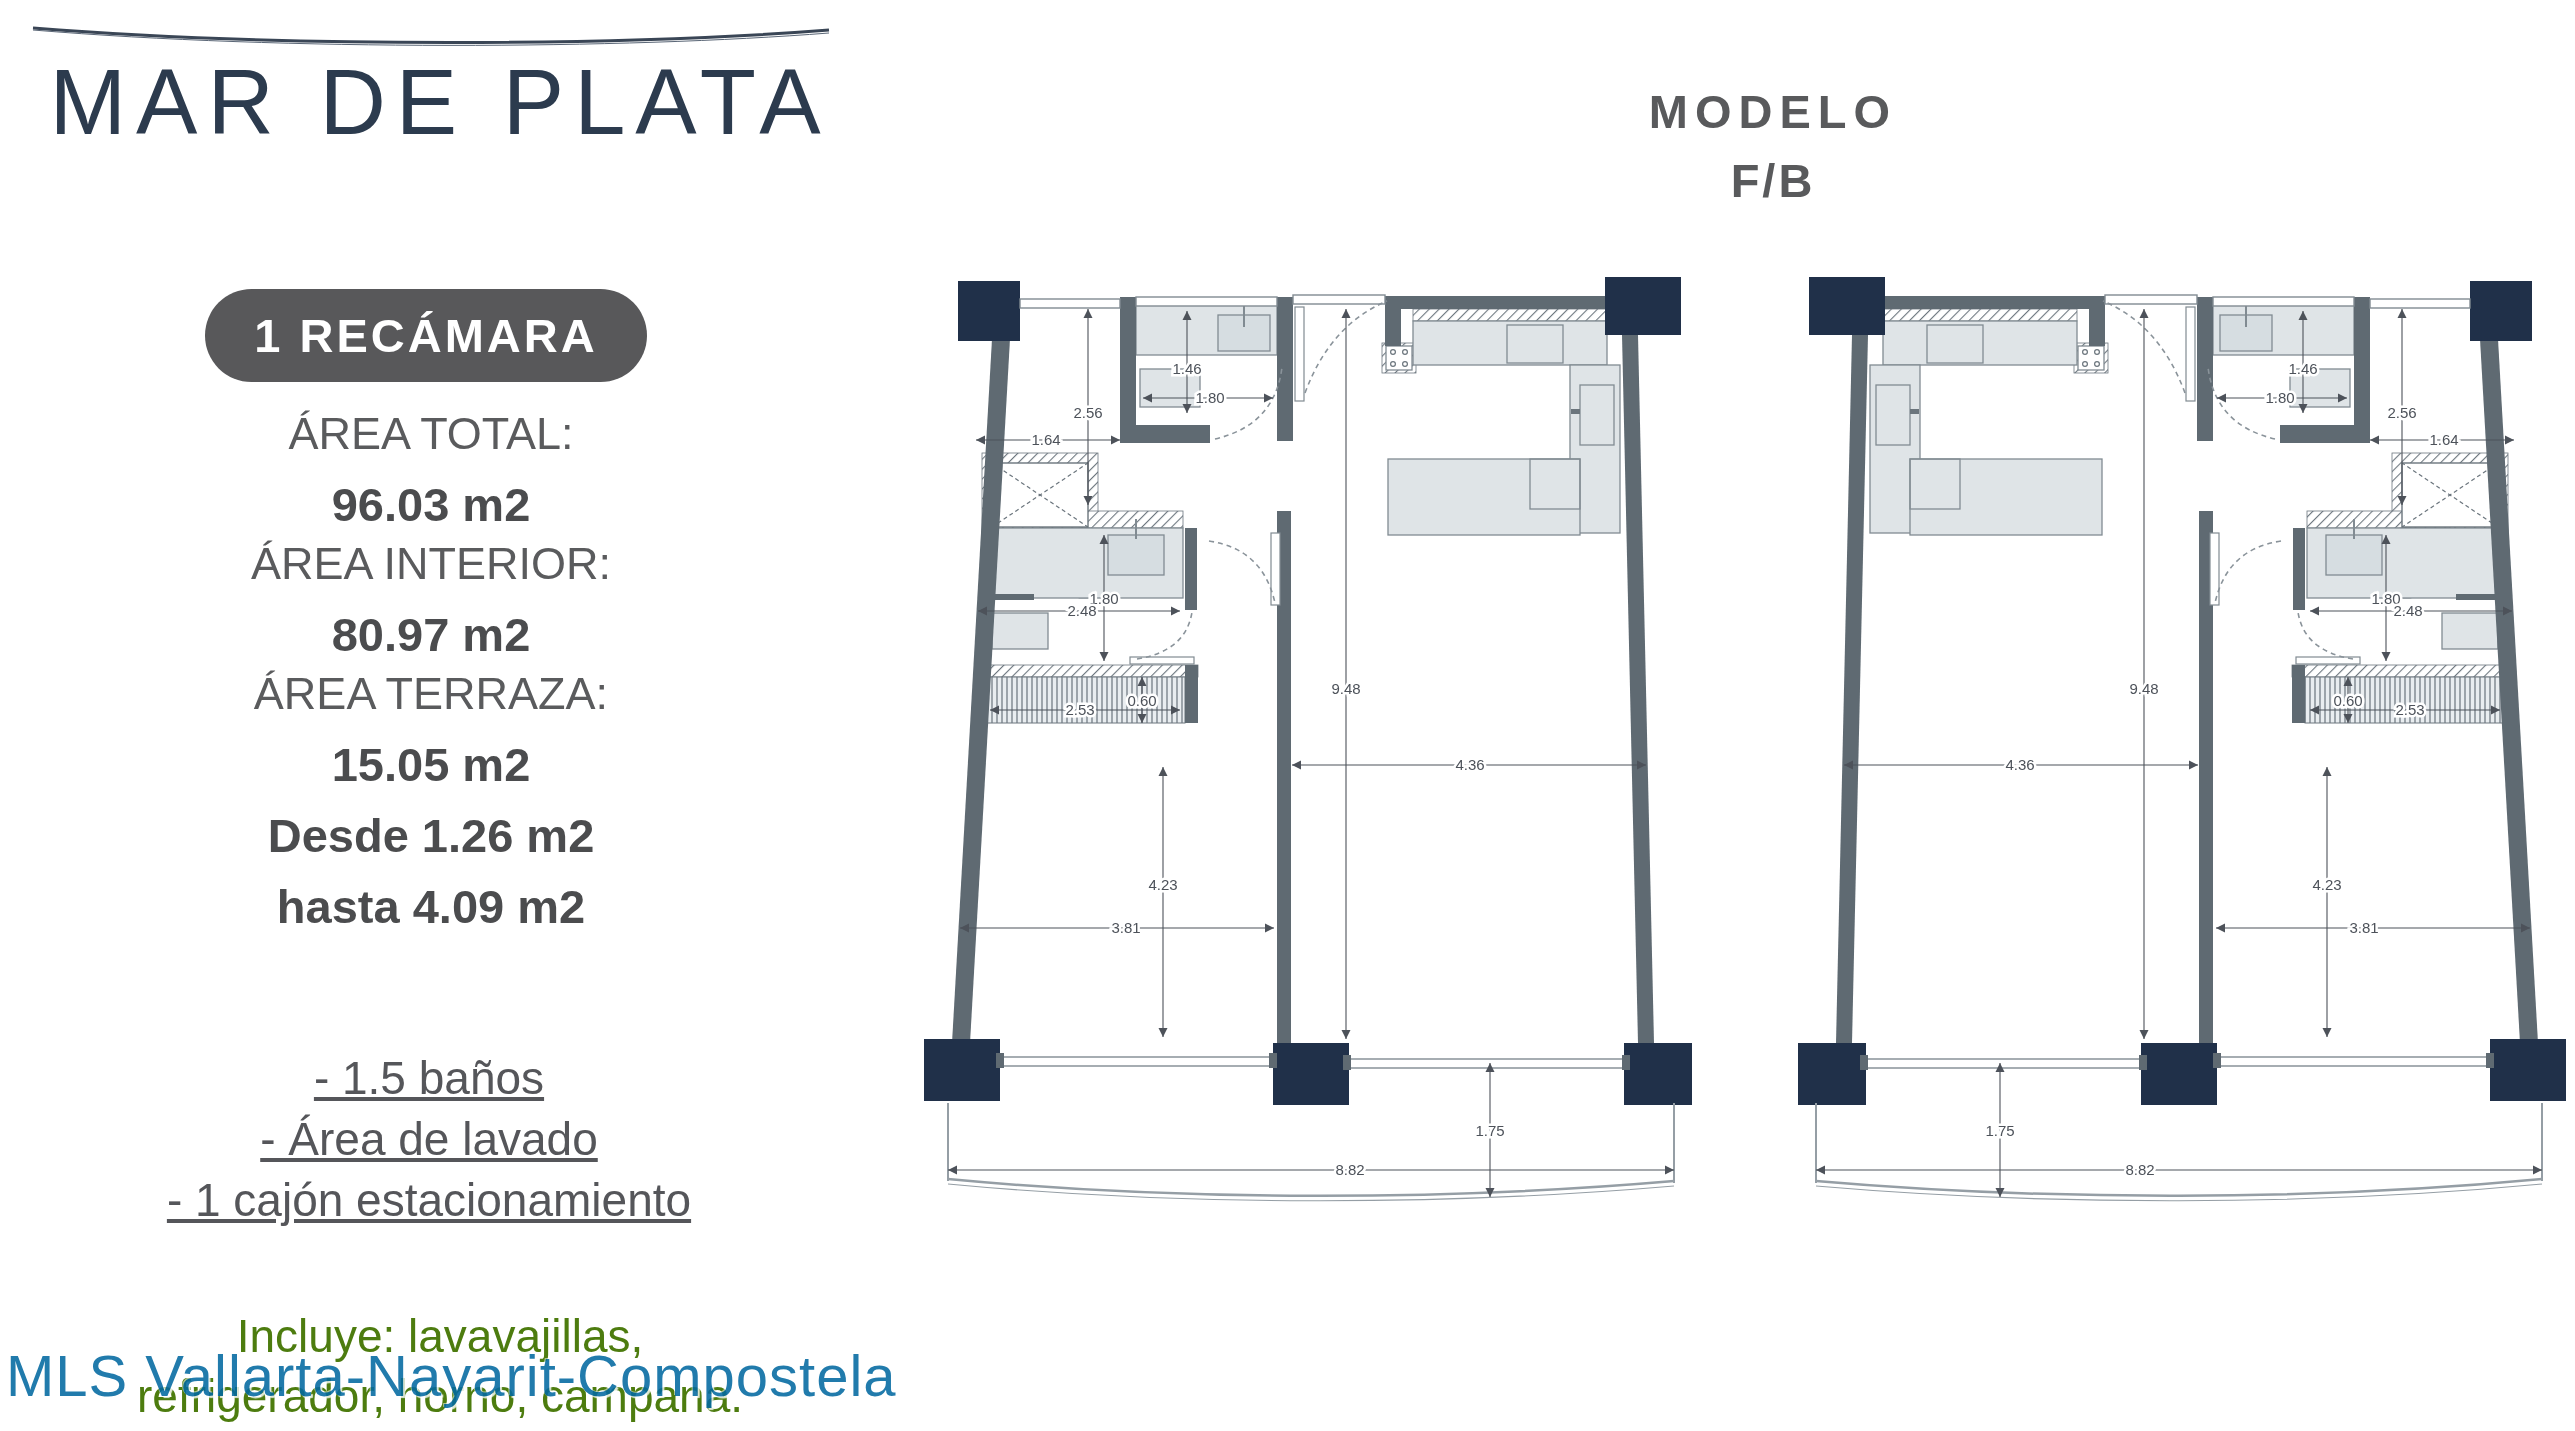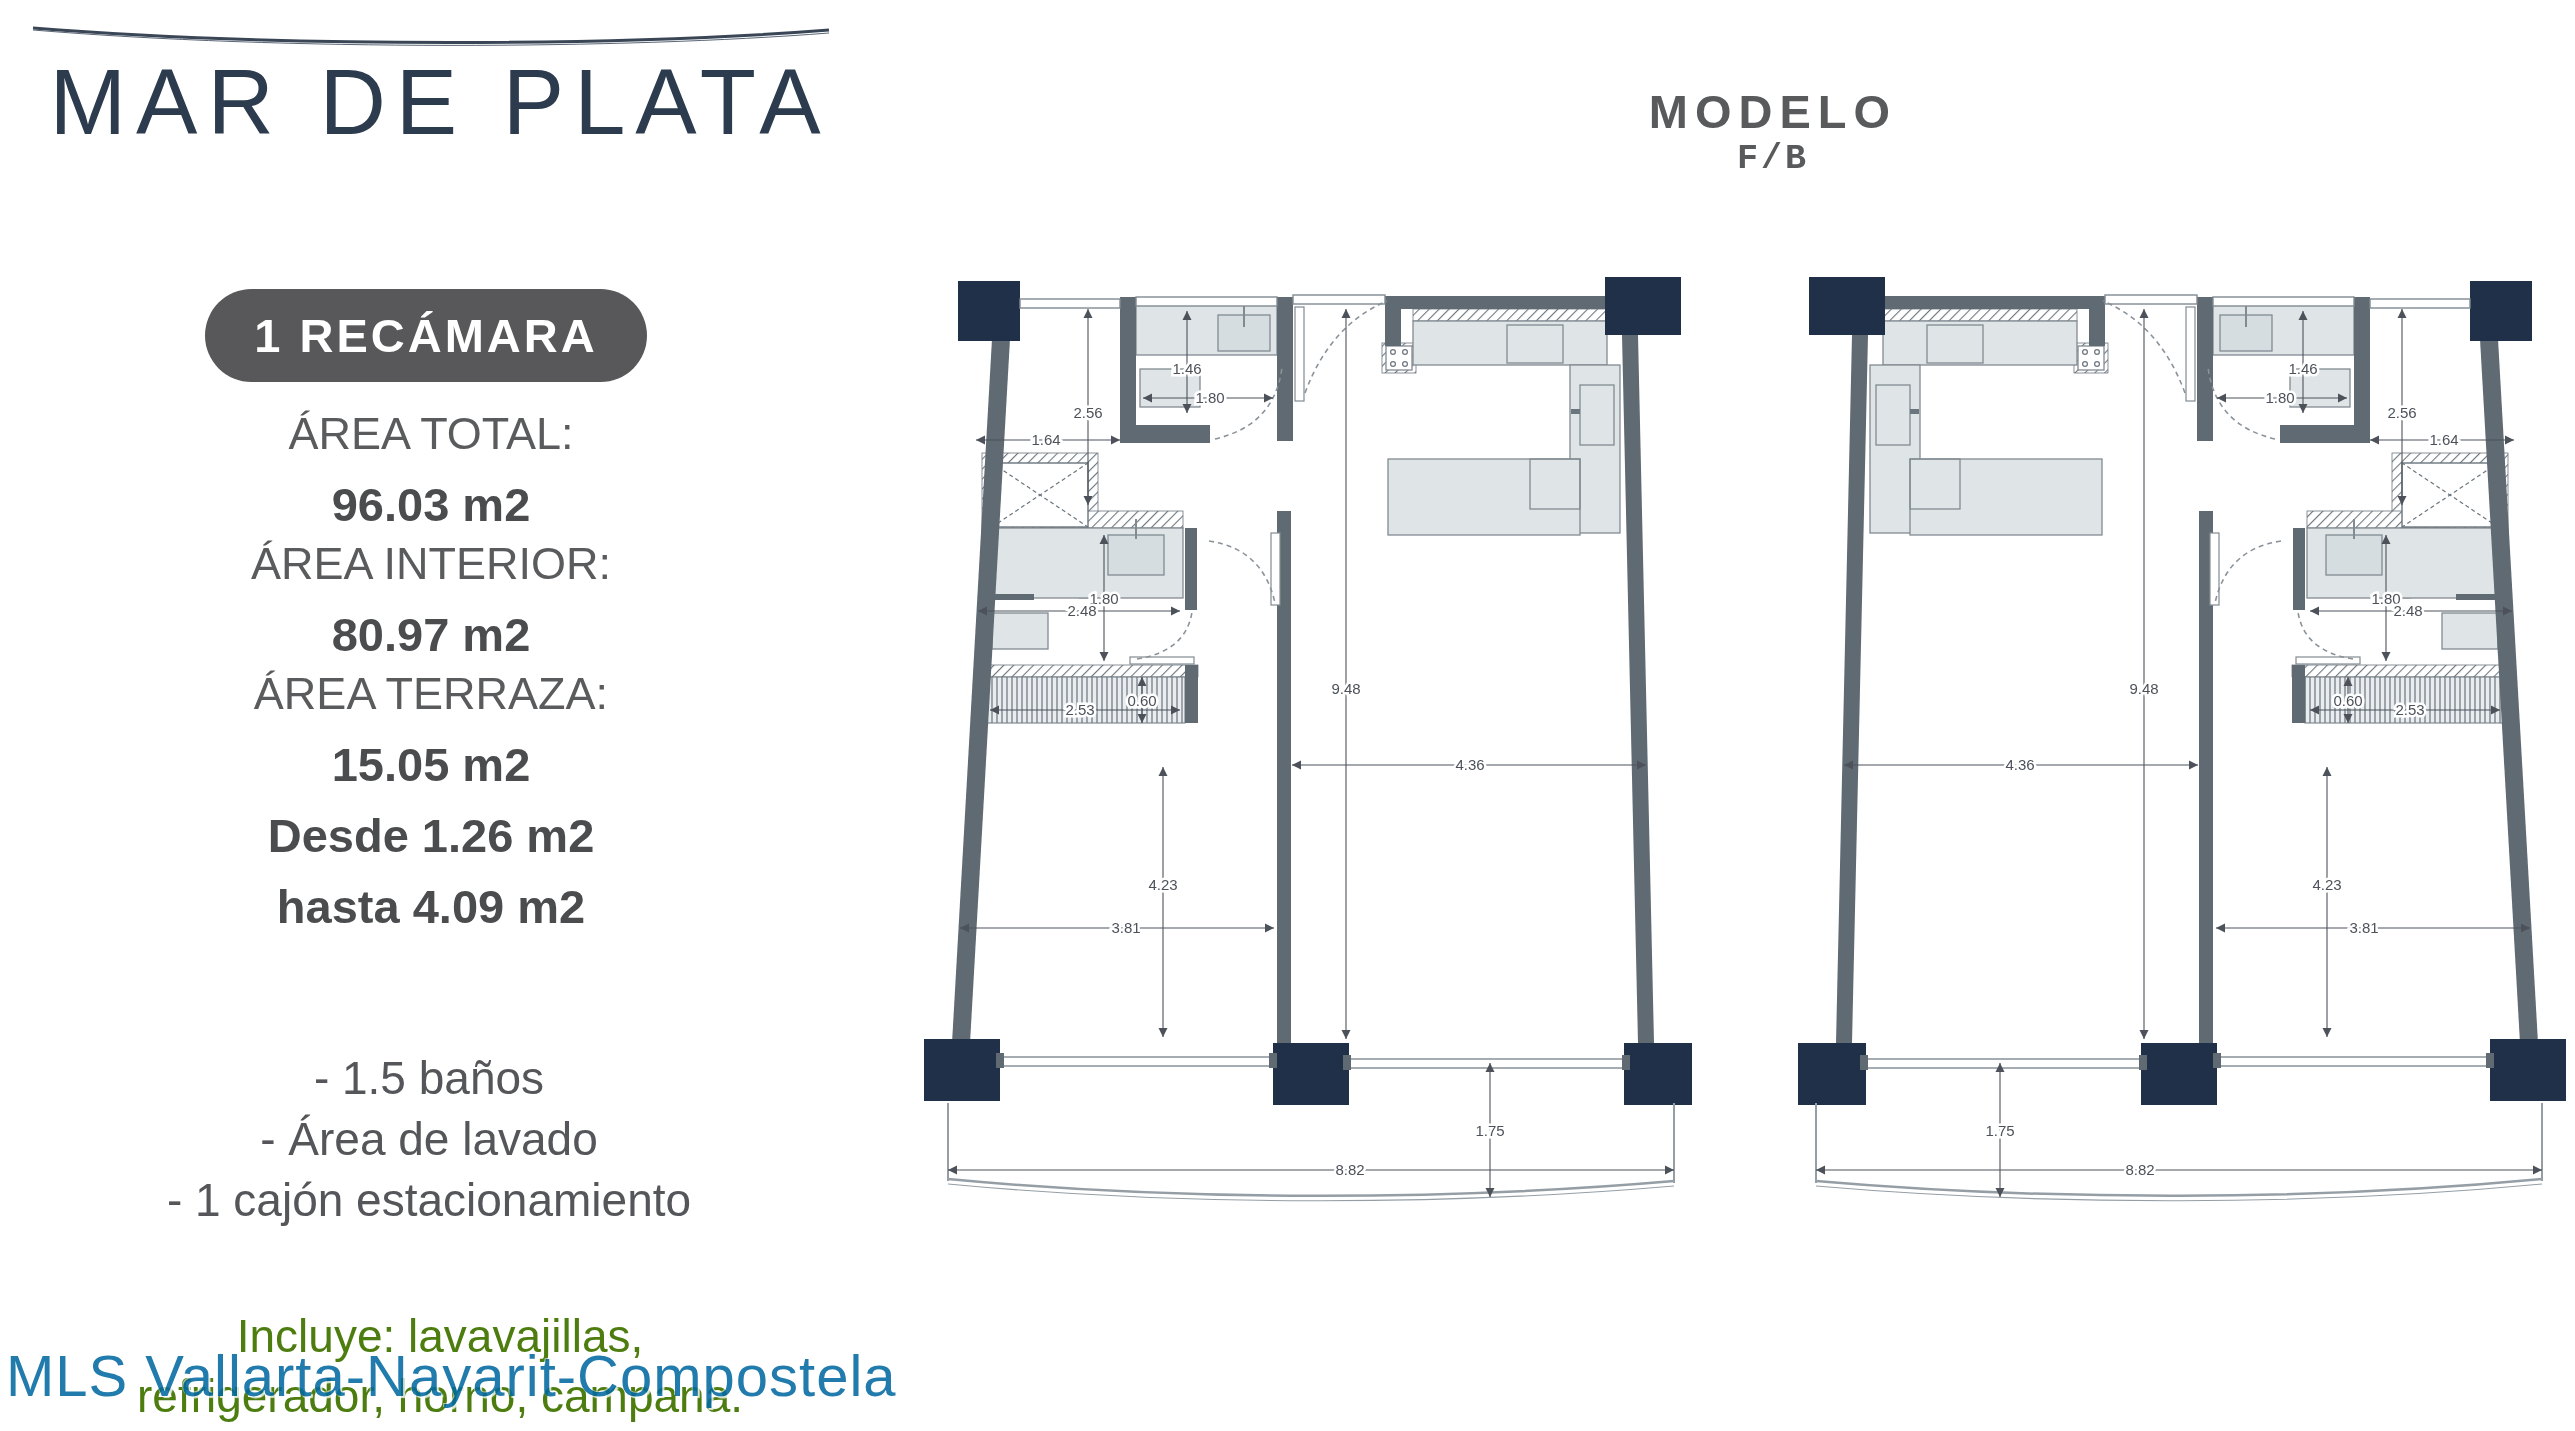--- a/index.html
+++ b/index.html
@@ -8,29 +8,29 @@
   .swoosh{position:absolute;left:25px;top:6px;}
   .title{position:absolute;left:40px;top:50px;width:800px;text-align:center;
          font-size:92px;font-weight:300;letter-spacing:10px;color:#2c3b4e;white-space:nowrap;}
   .badge{position:absolute;left:205px;top:249px;width:442px;height:93px;border-radius:47px;
          background:#58585a;display:flex;align-items:center;justify-content:center;margin-top:40px;}
   .badge span{color:#ffffff;font-size:47px;font-weight:bold;letter-spacing:3px;}
   .specs{position:absolute;left:0;top:404px;width:862px;text-align:center;}
   .spec-line{font-size:45px;line-height:59px;color:#5a5b5d;}
   .spec-line.b{font-weight:bold;color:#4b4c4e;font-size:47px;margin-top:12px;}
   .features{position:absolute;left:0;top:1048px;width:858px;text-align:center;}
-  .feature-line{font-size:46px;line-height:61px;color:#55565a;}
+  .feature-line{font-size:46px;line-height:61px;color:#55565a;text-decoration:underline;}
   .includes{position:absolute;left:0;top:1306px;width:880px;text-align:center;}
   .include-line{font-size:46px;line-height:60px;color:#4d7c0f;}
   .watermark{position:absolute;left:6px;top:1342px;font-size:58px;color:#0369a1;
              letter-spacing:1px;opacity:.88;white-space:nowrap;
              text-shadow:2px 2px 1px rgba(255,255,255,.95), -1px -1px 0 rgba(255,255,255,.6);}
   .model-title{position:absolute;left:1630px;top:84px;width:286px;text-align:center;color:#595a5c;}
   .model-title .l1{font-size:47px;font-weight:bold;letter-spacing:7px;}
-  .model-title .l2{font-size:35px;font-weight:bold;letter-spacing:3px;font-family:Liberation Mono, monospace;}
+  .model-title .l2{font-size:47px;font-weight:bold;letter-spacing:3px;margin-top:14px;}
   .plan{position:absolute;top:273px;overflow:visible;}
   #plan-left{left:930px;}
   #plan-right{left:1798px;}
 </style>
 </head>
 <body>
 
 <div class="page">
 
   <svg class="swoosh" width="810" height="52" viewBox="0 0 810 52">

